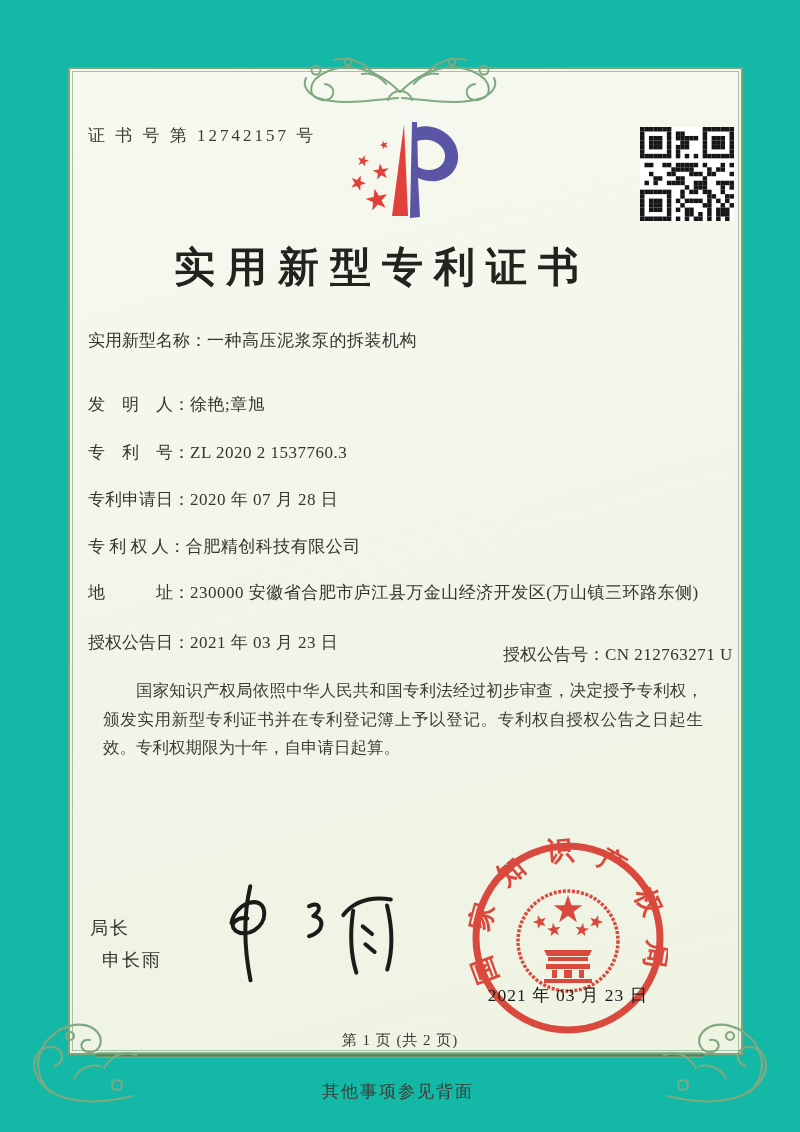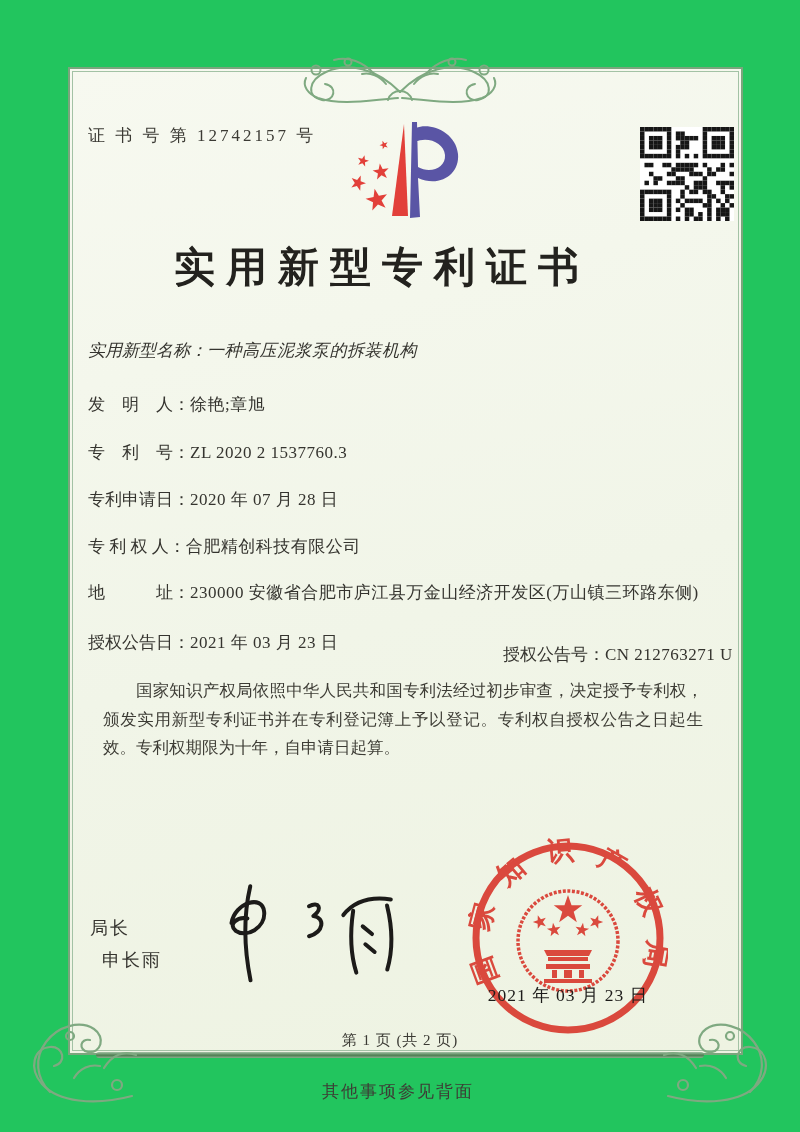--- a/index.html
+++ b/index.html
@@ -1,18 +1,18 @@
 <!DOCTYPE html>
 <html><head>
 <meta charset="utf-8">
 <style>
   html,body{margin:0;padding:0;background:#ffffff;}
   .page{
     position:relative;width:800px;height:1132px;margin:0 auto;
-    background:#22c55e;overflow:hidden;
+    background:#14b8a6;overflow:hidden;
     font-family:"Liberation Serif","DejaVu Serif",serif;
     color:#35342f;
   }
   
   .frame{
     position:absolute;left:68px;top:67px;width:675px;height:988px;
     border:2px solid #7ba57d;
     background:linear-gradient(165deg,#f7f9f0 0%,#f1f5e8 55%,#eef3e2 100%);
     box-sizing:border-box;
   }
@@ -344,21 +344,21 @@
         <rect x="12" y="20" width="1" height="1"></rect>
         <rect x="13" y="20" width="1" height="1"></rect>
         <rect x="15" y="20" width="1" height="1"></rect>
         <rect x="17" y="20" width="1" height="1"></rect>
         <rect x="19" y="20" width="1" height="1"></rect>
       </g>
   </svg>
 
   <div class="title">实用新型专利证书</div>
 
-  <div class="row" style="top:338px;font-style:italic;">
+  <div class="row" style="top:328px;">
     <span class="label">实用新型名称：</span><span class="value">一种高压泥浆泵的拆装机构</span>
   </div>
   <div class="row" style="top:392px;">
     <span class="label">发　明　人：</span><span class="value">徐艳;章旭</span>
   </div>
   <div class="row" style="top:440px;">
     <span class="label">专　利　号：</span><span class="value">ZL 2020 2 1537760.3</span>
   </div>
   <div class="row" style="top:487px;">
     <span class="label">专利申请日：</span><span class="value">2020 年 07 月 28 日</span>

